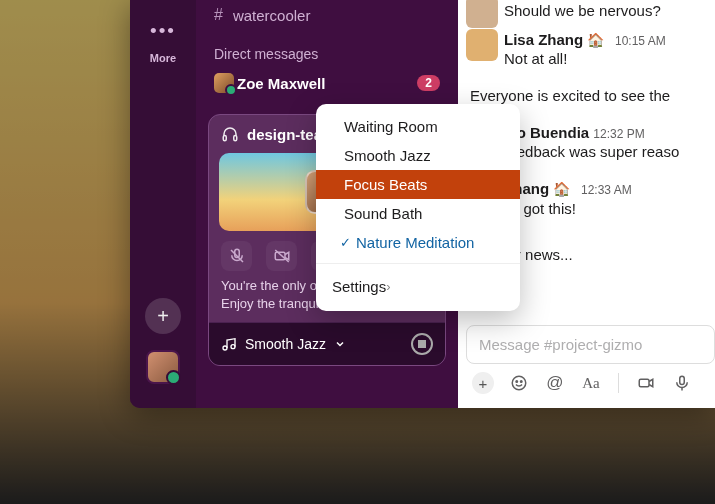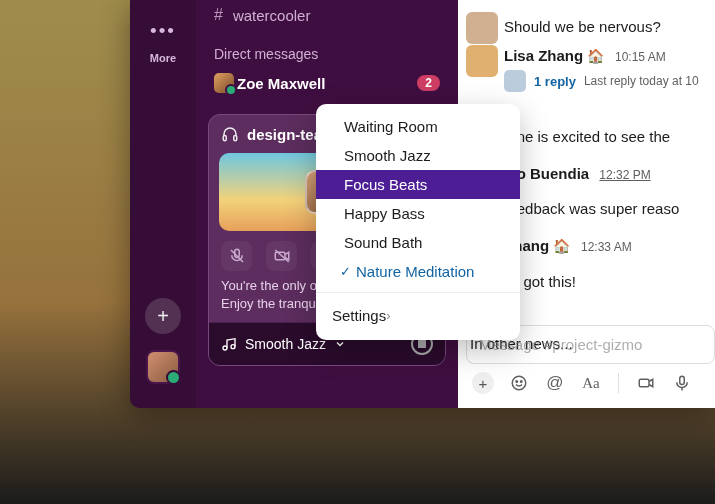--- a/index.html
+++ b/index.html
@@ -34,41 +34,41 @@
   .huddle-note { padding: 0 12px 10px; color:#e7d2ea; font-size:13px; line-height:1.35; }
   .huddle-foot { display:flex; align-items:center; gap:8px; padding: 10px 12px; background:#2a0b2c; color:#fff; font-size:14px; border-top:1px solid #4a2150; }
   .huddle-foot .right { margin-left:auto; width:22px; height:22px; border-radius:50%; border:2px solid #aaa; display:flex; align-items:center; justify-content:center; }
   .huddle-foot .right span { width:8px;height:8px;background:#aaa; }
 
   .main { flex:1; background:#fff; position:relative; overflow:hidden; }
   .msg { padding: 6px 12px 6px 46px; position: relative; font-size: 15px; color:#1d1c1d; }
   .msg .avatar { position:absolute; left:8px; top:4px; width:32px; height:32px; border-radius:6px; background:#d0b090; }
   .msg .name { font-weight:800; font-size: 15px; display:inline-block; }
   .msg .time { color:#616061; font-size:12px; }
-  .msg .body { margin-top:18px; }
+  .msg .body { margin-top:2px; }
   .msg .emoji-house { font-size:14px; }
   .msg .emoji-muscle { font-size:16px; margin-right:4px; }
   .reply-row { display:flex; align-items:center; gap:8px; margin-top:6px; }
   .mini-avatar { width:22px;height:22px;border-radius:5px;background:#bcd; }
   .reply-link { color:#1264a3; font-weight:700; font-size:13px; }
   .reply-meta { color:#616061; font-size:12px; }
 
   .msg.short { padding-left: 12px; }
 
   .composer { position:absolute; left:8px; right:0; bottom:14px; }
   .composer-input { border:1px solid #ddd; border-radius:8px; padding: 10px 12px; color:#8d8c8e; font-size:15px; }
   .composer-tools { display:flex; align-items:center; gap:14px; padding: 8px 6px 0; color:#616061; }
   .tool { width:22px; height:22px; display:flex; align-items:center; justify-content:center; }
   .plus-circ { width:22px;height:22px;border-radius:50%; background:#efefef; color:#555; display:flex;align-items:center;justify-content:center; font-size:15px; }
   .composer-tools .divider { width:1px; height:20px; background:#ddd; margin: 0 2px; }
 
   .dropdown { position:absolute; left:316px; top:104px; width:204px; background:#fff; border-radius:10px; box-shadow: 0 10px 30px rgba(0,0,0,.25); padding: 8px 0; z-index: 20; font-size:15px; color:#1d1c1d; }
   .dd-title { color:#7a7a7a; font-size:13px; padding: 6px 16px 6px; }
   .dd-item { padding: 6px 28px; cursor:pointer; display:flex; align-items:center; }
-  .dd-item.highlight { background:#4c1d95; color:#fff; }
+  .dd-item.highlight { background:#c2410c; color:#fff; }
   .dd-item.selected { color:#1264a3; }
   .dd-check { width:14px; display:inline-block; color:#1264a3; margin-left:-4px; margin-right:2px; font-size:13px; }
   .dd-sep { height:1px; background:#eee; margin:6px 0; }
   .dd-settings { padding: 8px 16px; display:flex; align-items:center; justify-content:flex-start; }
   .chev { color:#888; font-size:13px; }
 </style>
 </head>
 <body>
 <div class="overlay"></div>
 
@@ -168,34 +168,30 @@
     <div class="msg" style="padding-top:0;">
       <div class="avatar" style="top:-6px;"></div>
       <div class="body">Should we be nervous?</div>
     </div>
 
     <div class="msg">
       <div class="avatar" style="background:#e0b070;"></div>
       <span class="name">Lisa Zhang</span>
       <span class="emoji-house">🏠</span>
       <span class="time" style="margin-left:6px;">10:15 AM</span>
-      <div class="reply-row">
-        <span class="mini-avatar"></span>
-        <span class="reply-link">1 reply</span>
-        <span class="reply-meta">Last reply today at 10</span>
-      </div>
+      <div class="body">Not at all!</div>
     </div>
 
     <div class="msg short" style="margin-top:6px;">
       <div class="body">Everyone is excited to see the</div>
     </div>
 
     <div class="msg short" style="margin-top:8px;">
       <span class="name">Arcadio Buendia</span>
-      <span class="time" style="margin-left:6px;text-decoration:underline;">12:32 PM</span>
+      <span class="time" style="">12:32 PM</span>
       <div class="body">That feedback was super reaso</div>
     </div>
 
     <div class="msg short" style="margin-top:8px;">
       <span class="name">Lisa Zhang</span>
       <span class="emoji-house">🏠</span>
       <span class="time" style="margin-left:6px;">12:33 AM</span>
       <div class="body"><span class="emoji-muscle">💪</span><span>You got this!</span></div>
     </div>
 
@@ -242,23 +238,20 @@
   <div class="dd-item">
       <span>Waiting Room</span>
     </div>
   <div class="dd-item">
       <span>Smooth Jazz</span>
     </div>
   <div class="dd-item highlight">
       <span>Focus Beats</span>
     </div>
   <div class="dd-item">
-      <span>Happy Bass</span>
-    </div>
-  <div class="dd-item">
       <span>Sound Bath</span>
     </div>
   <div class="dd-item selected">
       <span class="dd-check">✓</span>
       <span>Nature Meditation</span>
     </div>
   <div class="dd-sep"></div>
   <div class="dd-settings">
     <span>Settings</span>
     <span class="chev">›</span>

